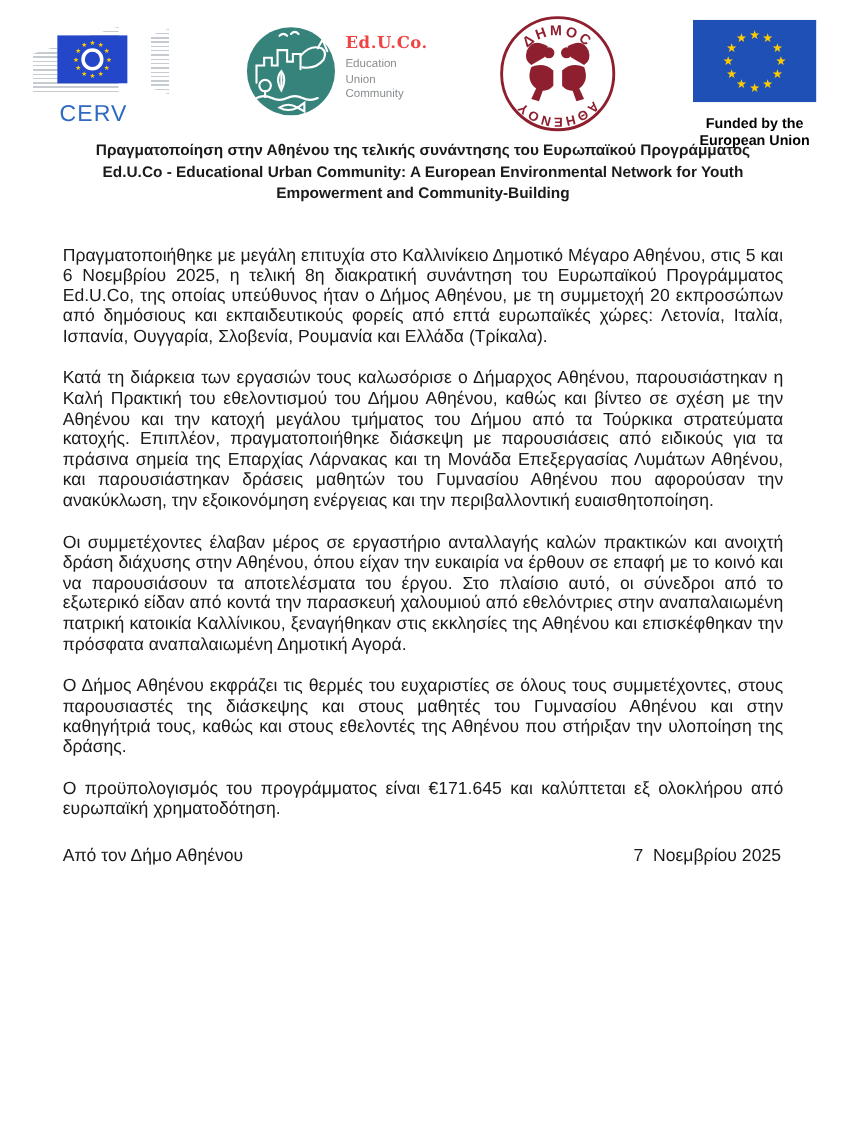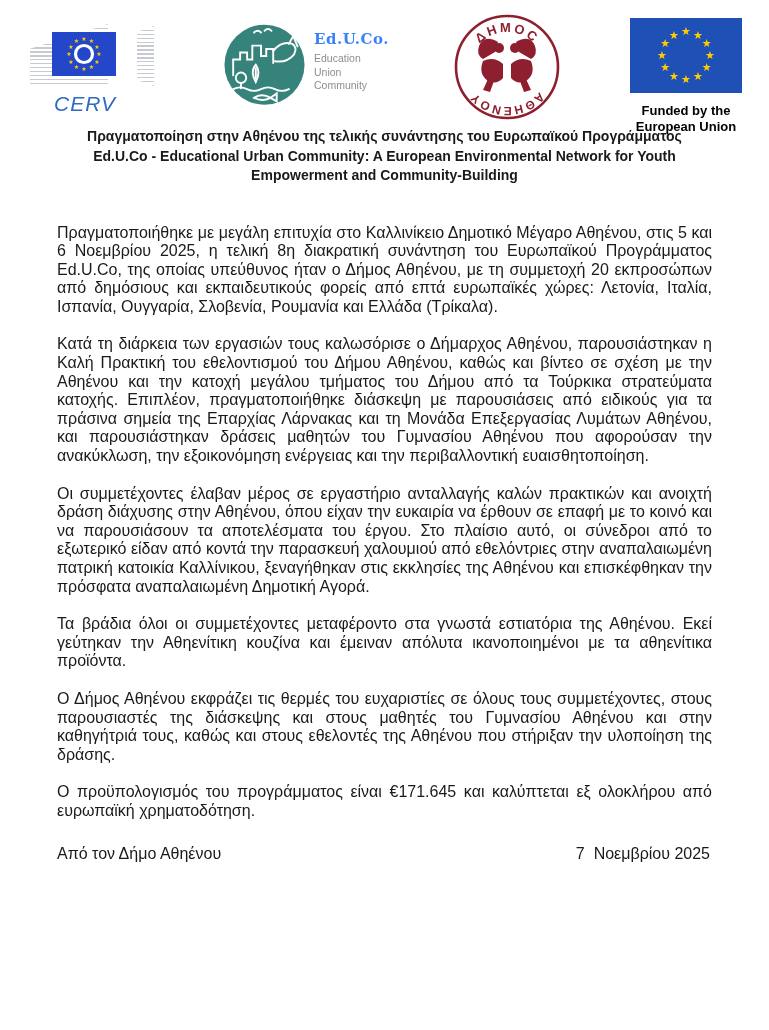--- a/index.html
+++ b/index.html
@@ -17,26 +17,26 @@
     background:repeating-linear-gradient(to bottom,#c6cbd1 0 1.3px, transparent 1.3px 3.9px);
     clip-path:polygon(0 40%,100% 0,100% 100%,0 100%);
   }
   .ec-stripes-right {
     position:absolute; right:4px; top:16px; width:17px; height:60px;
     background:repeating-linear-gradient(to bottom,#c6cbd1 0 1.3px, transparent 1.3px 3.9px);
     clip-path:polygon(0 10%,100% 0,100% 100%,0 90%);
   }
   .cerv-flag { position:absolute; left:30px; top:22px; display:block; }
   .cerv-label { position:absolute; left:0; right:10px; top:82px; text-align:center;
-                color:#2e6ac1; font-size:21px; letter-spacing:1px;font-style:italic; }
+                color:#2e6ac1; font-size:21px; letter-spacing:1px; }
 
   
   .educo-block { display:flex; align-items:flex-start; gap:6px; margin-top:2px; width:168px; }
   .educo-text { padding-top:18px; }
-  .educo-wordmark { font-family:"DejaVu Serif", serif; font-weight:bold; color:#3b82f6;
+  .educo-wordmark { font-family:"DejaVu Serif", serif; font-weight:bold; color:#ef4444;
                     font-size:15px; letter-spacing:.5px; }
   .educo-tagline { color:#8a8e91; font-size:10.5px; line-height:1.3; margin-top:4px; }
 
   
   .athienou-block { margin-top:2px; }
 
   
   .eu-block { width:122px; text-align:center; margin-top:8px; }
   .eu-caption { margin-top:6px; color:#000000; font-weight:bold; font-size:13px; line-height:1.25; }
 
@@ -165,21 +165,20 @@
     </div>
   </div>
 
   <div class="doc">
     <div class="doc-subtitle">Πραγματοποίηση στην Αθηένου της τελικής συνάντησης του Ευρωπαϊκού Προγράμματος  Ed.U.Co - Educational Urban Community: A European Environmental Network for Youth Empowerment and Community-Building</div>
 
     <div class="body-text">
       <p>Πραγματοποιήθηκε με μεγάλη επιτυχία στο Καλλινίκειο Δημοτικό Μέγαρο Αθηένου, στις 5 και 6 Νοεμβρίου 2025, η τελική 8η διακρατική συνάντηση του Ευρωπαϊκού Προγράμματος Ed.U.Co, της οποίας υπεύθυνος ήταν ο Δήμος Αθηένου, με τη συμμετοχή 20 εκπροσώπων από δημόσιους και εκπαιδευτικούς φορείς από επτά ευρωπαϊκές χώρες: Λετονία, Ιταλία, Ισπανία, Ουγγαρία, Σλοβενία, Ρουμανία και Ελλάδα (Τρίκαλα).</p>
       <p>Κατά τη διάρκεια των εργασιών τους καλωσόρισε ο Δήμαρχος Αθηένου, παρουσιάστηκαν η Καλή Πρακτική του εθελοντισμού του Δήμου Αθηένου, καθώς και βίντεο σε σχέση με την Αθηένου και την κατοχή μεγάλου τμήματος του Δήμου από τα Τούρκικα στρατεύματα κατοχής. Επιπλέον, πραγματοποιήθηκε διάσκεψη με παρουσιάσεις από ειδικούς για τα πράσινα σημεία της Επαρχίας Λάρνακας και τη Μονάδα Επεξεργασίας Λυμάτων Αθηένου, και παρουσιάστηκαν δράσεις μαθητών του Γυμνασίου Αθηένου που αφορούσαν την ανακύκλωση, την εξοικονόμηση ενέργειας και την περιβαλλοντική ευαισθητοποίηση.</p>
       <p>Οι συμμετέχοντες έλαβαν μέρος σε εργαστήριο ανταλλαγής καλών πρακτικών και ανοιχτή δράση διάχυσης στην Αθηένου, όπου είχαν την ευκαιρία να έρθουν σε επαφή με το κοινό και να παρουσιάσουν τα αποτελέσματα του έργου. Στο πλαίσιο αυτό, οι σύνεδροι από το εξωτερικό είδαν από κοντά την παρασκευή χαλουμιού από εθελόντριες στην αναπαλαιωμένη πατρική κατοικία Καλλίνικου, ξεναγήθηκαν στις εκκλησίες της Αθηένου και επισκέφθηκαν την πρόσφατα αναπαλαιωμένη Δημοτική Αγορά.</p>
-      <p>Τα βράδια όλοι οι συμμετέχοντες μεταφέροντο στα γνωστά εστιατόρια της Αθηένου. Εκεί γεύτηκαν την Αθηενίτικη κουζίνα και έμειναν απόλυτα ικανοποιημένοι με τα αθηενίτικα προϊόντα.</p>
       <p>Ο Δήμος Αθηένου εκφράζει τις θερμές του ευχαριστίες σε όλους τους συμμετέχοντες, στους παρουσιαστές της διάσκεψης και στους μαθητές του Γυμνασίου Αθηένου και στην καθηγήτριά τους, καθώς και στους εθελοντές της Αθηένου που στήριξαν την υλοποίηση της δράσης.</p>
       <p>Ο προϋπολογισμός του προγράμματος είναι €171.645 και καλύπτεται εξ ολοκλήρου από ευρωπαϊκή χρηματοδότηση.</p>
     </div>
 
     <div class="doc-footer">
       <span>Από τον Δήμο Αθηένου</span>
       <span>7  Νοεμβρίου 2025</span>
     </div>
   </div>
 

